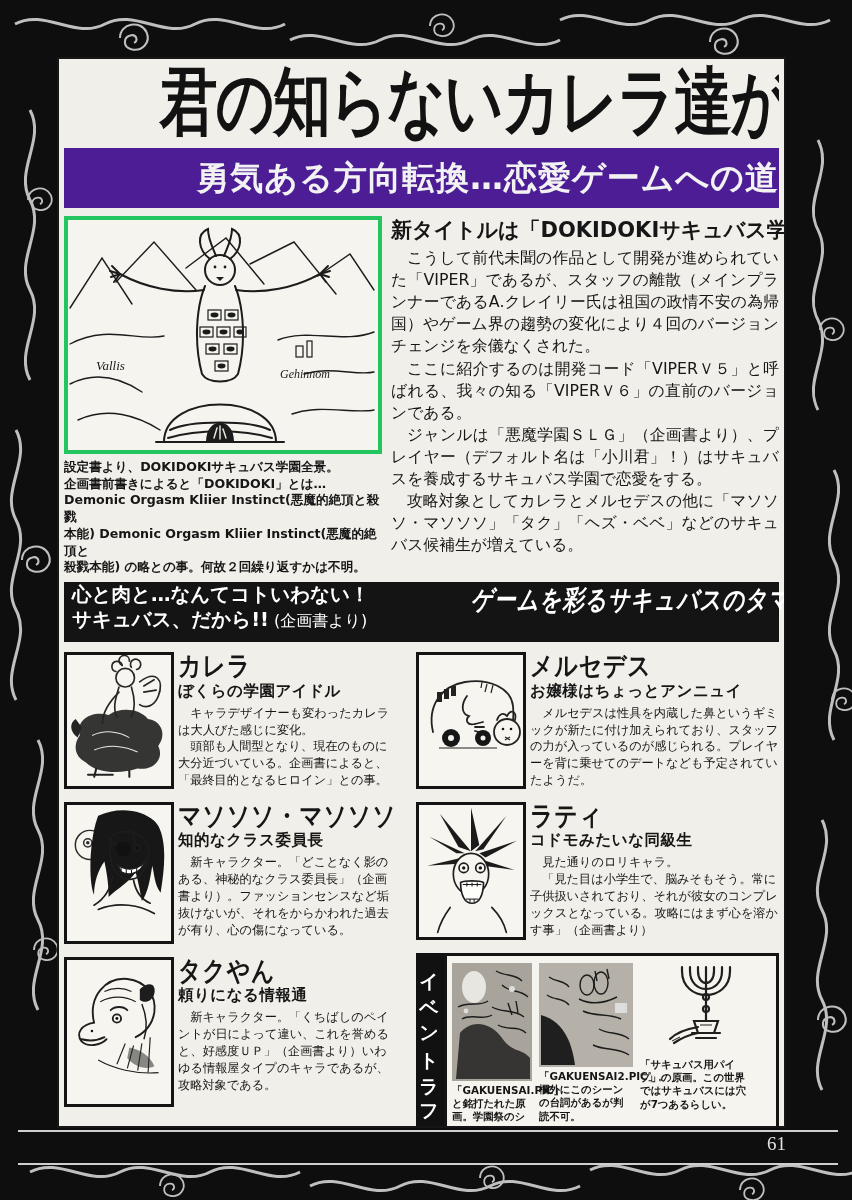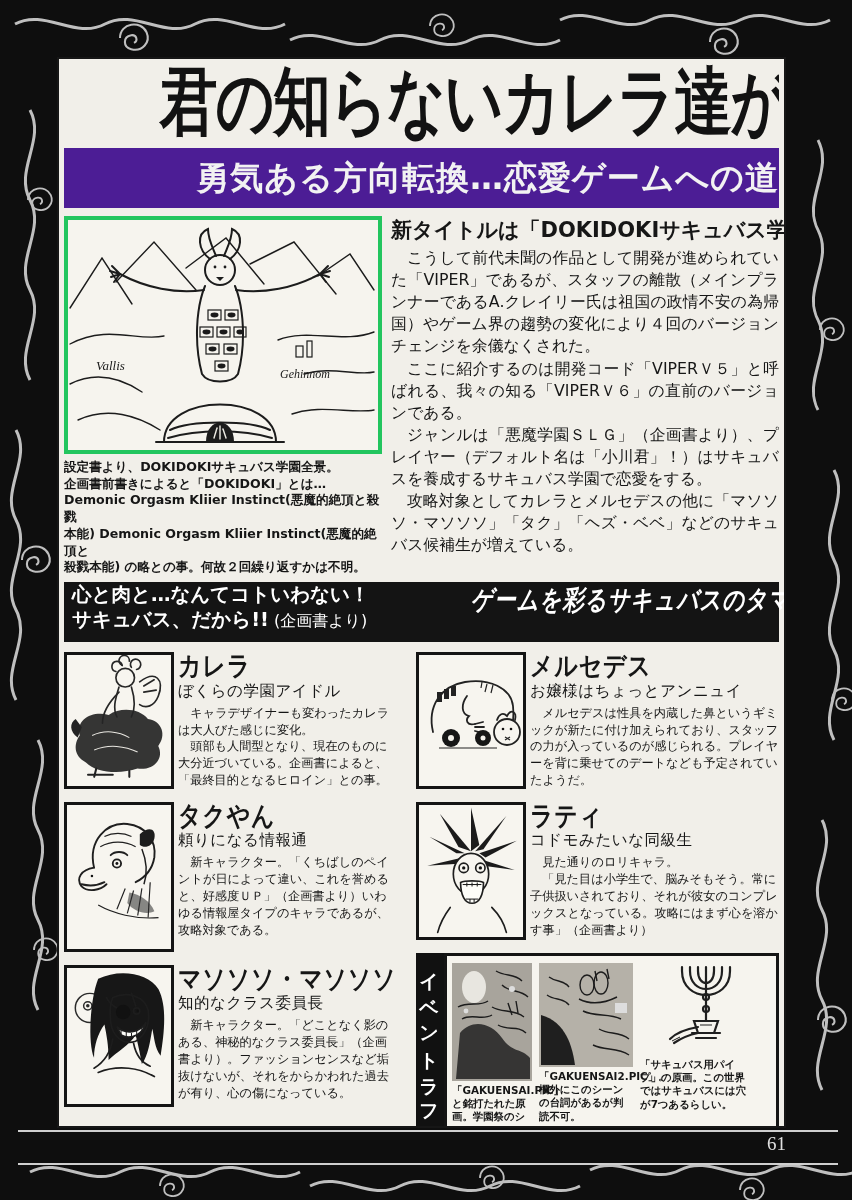--- a/index.html
+++ b/index.html
@@ -27,21 +27,21 @@
   .mid-right span{display:inline-block;font-size:27px;font-weight:bold;white-space:nowrap;transform:skewX(-10deg) scaleX(0.8);transform-origin:right center;letter-spacing:1px;}
   .columns{display:flex;gap:22px;margin-top:10px;}
   .col-l{width:330px;flex-shrink:0;}
   .col-r{flex:1;min-width:0;}
   .char{display:flex;gap:4px;margin-bottom:13px;}
   .portrait{border:3px solid #141414;background:#f7f5ef;flex-shrink:0;}
   .portrait svg{display:block;}
   .char-info{min-width:0;}
   .char-name{font-weight:bold;line-height:1.02;white-space:nowrap;}
   .char-name span{display:inline-block;font-size:27px;letter-spacing:1px;transform:scaleX(0.85);transform-origin:left center;}
-  .char-tag{font-size:15.5px;font-weight:normal;margin:1px 0 3px;white-space:nowrap;letter-spacing:0.5px;}
+  .char-tag{font-size:15.5px;font-weight:bold;margin:1px 0 3px;white-space:nowrap;letter-spacing:0.5px;}
   .char-body p{margin:0;font-size:12.2px;line-height:1.38;}
   .event{display:flex;}
   .event-strip{width:28px;background:#111;color:#fff;display:flex;justify-content:center;padding-top:6px;box-sizing:border-box;}
   .event-strip span{writing-mode:vertical-rl;text-orientation:upright;font-size:19px;font-weight:bold;letter-spacing:5px;}
   .event-box{flex:1;border:3px solid #141414;background:#f6f4ee;padding:7px 5px 4px;display:flex;gap:7px;height:192px;box-sizing:border-box;}
   .event-item{display:flex;flex-direction:column;}
   .ei-cap{font-size:10.4px;line-height:1.28;font-weight:bold;margin-top:3px;}
   .page-num{position:absolute;left:57px;width:729px;top:1133px;text-align:right;font-family:"Liberation Serif",serif;font-size:19px;color:#e0e0e0;z-index:2;}
 </style>
 </head>
@@ -235,55 +235,20 @@
             <div class="char-tag">ぼくらの学園アイドル</div>
             <div class="char-body">
               <p>　キャラデザイナーも変わったカレラは大人びた感じに変化。</p>
               <p>　頭部も人間型となり、現在のものに大分近づいている。企画書によると、「最終目的となるヒロイン」との事。</p>
             </div>
           </div>
         </div>
 
         <div class="char">
           <div class="portrait">
-            <svg width="104" height="144" viewBox="0 0 100 138">
-              <g stroke="#1f1f1f" stroke-width="1.8" fill="none" stroke-linecap="round">
-                <path d="M26,60 C20,34 38,16 58,18 C76,20 86,34 84,50 C82,62 74,70 66,74"></path>
-                <path d="M26,60 C14,62 8,70 14,78 C20,84 32,82 38,76"></path>
-                <path d="M14,76 C22,78 30,77 36,74"></path>
-                <circle cx="48" cy="56" r="4"></circle>
-                <path d="M42,48 C46,44 54,44 58,48"></path>
-              </g>
-              <g stroke="#1f1f1f" stroke-width="1.1" fill="none">
-                <path d="M36,30 C44,26 54,26 62,30"></path>
-                  <path d="M32,40 C42,34 56,34 66,40"></path>
-                <path d="M56,80 L48,100"></path>
-                  <path d="M64,82 L58,104"></path>
-                  <path d="M72,80 L68,106"></path>
-                  <path d="M80,74 L78,108"></path>
-                <path d="M30,96 C44,104 66,110 88,108"></path>
-              </g>
-              <path d="M70,28 C78,20 86,22 84,32 C82,40 74,42 70,38 Z" fill="#1d1d1d"></path>
-              <path d="M72,42 C76,52 78,64 74,76" stroke="#1d1d1d" stroke-width="1.4" fill="none"></path>
-              <path d="M60,84 C70,86 80,92 84,102 C76,106 64,102 58,94 Z" fill="#2a2a2a" opacity="0.55"></path>
-              <circle cx="48" cy="56" r="1.4" fill="#111"></circle>
-              <circle cx="24" cy="68" r="1.2" fill="#111"></circle>
-            </svg>
-          </div>
-          <div class="char-info">
-            <div class="char-name"><span>タクやん</span></div>
-            <div class="char-tag">頼りになる情報通</div>
-            <div class="char-body">
-              <p>　新キャラクター。「くちばしのペイントが日によって違い、これを誉めると、好感度ＵＰ」（企画書より）いわゆる情報屋タイプのキャラであるが、攻略対象である。</p>
-            </div>
-          </div>
-        </div>
-
-        <div class="char">
-          <div class="portrait">
             <svg width="104" height="136" viewBox="0 0 100 130">
               <g stroke="#2a2a2a" stroke-width="1.4" fill="none">
                 <circle cx="22" cy="38" r="14"></circle>
                   <circle cx="20" cy="36" r="4"></circle>
                   <circle cx="20" cy="36" r="1" fill="#222"></circle>
               </g>
               <path d="M30,10 C50,0 78,4 88,20 C96,36 94,60 90,84 C84,76 84,66 82,58 C80,70 78,84 72,92 C70,80 68,72 66,64 C60,74 48,80 40,88 C40,74 38,64 36,54 C30,62 26,74 26,86 C20,72 22,30 30,10 Z" fill="#171717"></path>
               <g stroke="#1d1d1d" stroke-width="1.6" fill="none" stroke-linecap="round">
                 <path d="M44,28 C58,22 74,26 78,40 C80,52 76,64 66,70 C54,74 44,66 42,52 C41,42 41,34 44,28"></path>
                 <path d="M62,24 L66,36"></path>
@@ -303,20 +268,55 @@
                   <path d="M72,57 L72,60"></path>
               </g>
               <circle cx="68" cy="41" r="1.2" fill="#111"></circle>
             </svg>
           </div>
           <div class="char-info">
             <div class="char-name"><span>マソソソ・マソソソ</span></div>
             <div class="char-tag">知的なクラス委員長</div>
             <div class="char-body">
               <p>　新キャラクター。「どことなく影のある、神秘的なクラス委員長」（企画書より）。ファッションセンスなど垢抜けないが、それをからかわれた過去が有り、心の傷になっている。</p>
+            </div>
+          </div>
+        </div>
+
+        <div class="char">
+          <div class="portrait">
+            <svg width="104" height="144" viewBox="0 0 100 138">
+              <g stroke="#1f1f1f" stroke-width="1.8" fill="none" stroke-linecap="round">
+                <path d="M26,60 C20,34 38,16 58,18 C76,20 86,34 84,50 C82,62 74,70 66,74"></path>
+                <path d="M26,60 C14,62 8,70 14,78 C20,84 32,82 38,76"></path>
+                <path d="M14,76 C22,78 30,77 36,74"></path>
+                <circle cx="48" cy="56" r="4"></circle>
+                <path d="M42,48 C46,44 54,44 58,48"></path>
+              </g>
+              <g stroke="#1f1f1f" stroke-width="1.1" fill="none">
+                <path d="M36,30 C44,26 54,26 62,30"></path>
+                  <path d="M32,40 C42,34 56,34 66,40"></path>
+                <path d="M56,80 L48,100"></path>
+                  <path d="M64,82 L58,104"></path>
+                  <path d="M72,80 L68,106"></path>
+                  <path d="M80,74 L78,108"></path>
+                <path d="M30,96 C44,104 66,110 88,108"></path>
+              </g>
+              <path d="M70,28 C78,20 86,22 84,32 C82,40 74,42 70,38 Z" fill="#1d1d1d"></path>
+              <path d="M72,42 C76,52 78,64 74,76" stroke="#1d1d1d" stroke-width="1.4" fill="none"></path>
+              <path d="M60,84 C70,86 80,92 84,102 C76,106 64,102 58,94 Z" fill="#2a2a2a" opacity="0.55"></path>
+              <circle cx="48" cy="56" r="1.4" fill="#111"></circle>
+              <circle cx="24" cy="68" r="1.2" fill="#111"></circle>
+            </svg>
+          </div>
+          <div class="char-info">
+            <div class="char-name"><span>タクやん</span></div>
+            <div class="char-tag">頼りになる情報通</div>
+            <div class="char-body">
+              <p>　新キャラクター。「くちばしのペイントが日によって違い、これを誉めると、好感度ＵＰ」（企画書より）いわゆる情報屋タイプのキャラであるが、攻略対象である。</p>
             </div>
           </div>
         </div>
 
       </div>
 
       <div class="col-r">
 
         <div class="char">
           <div class="portrait">

